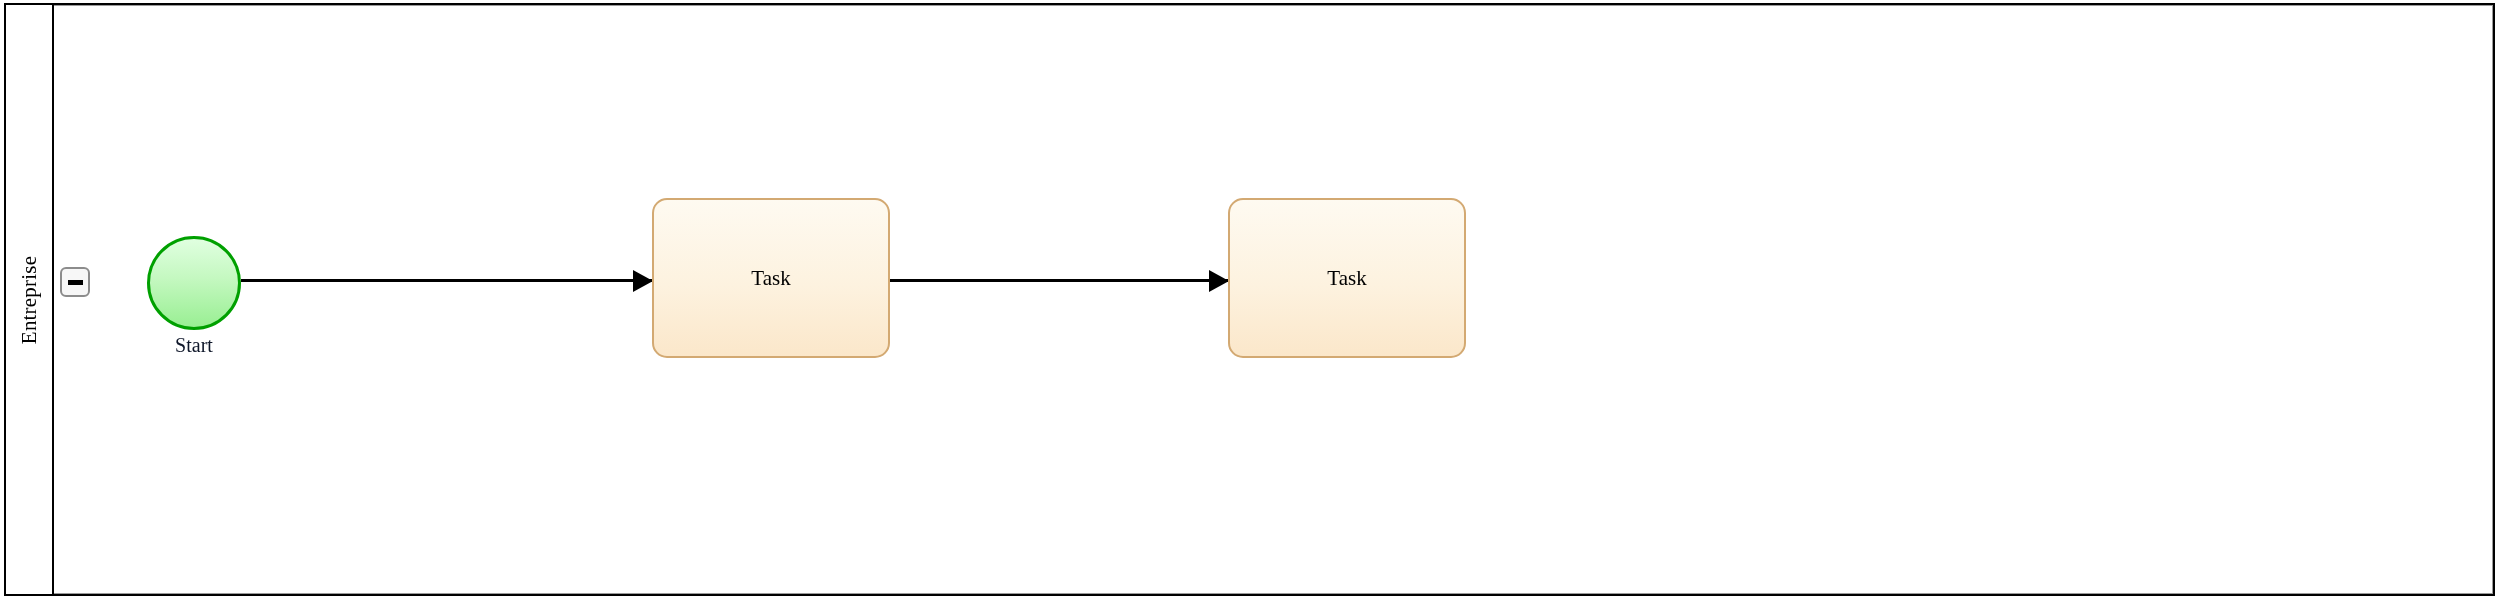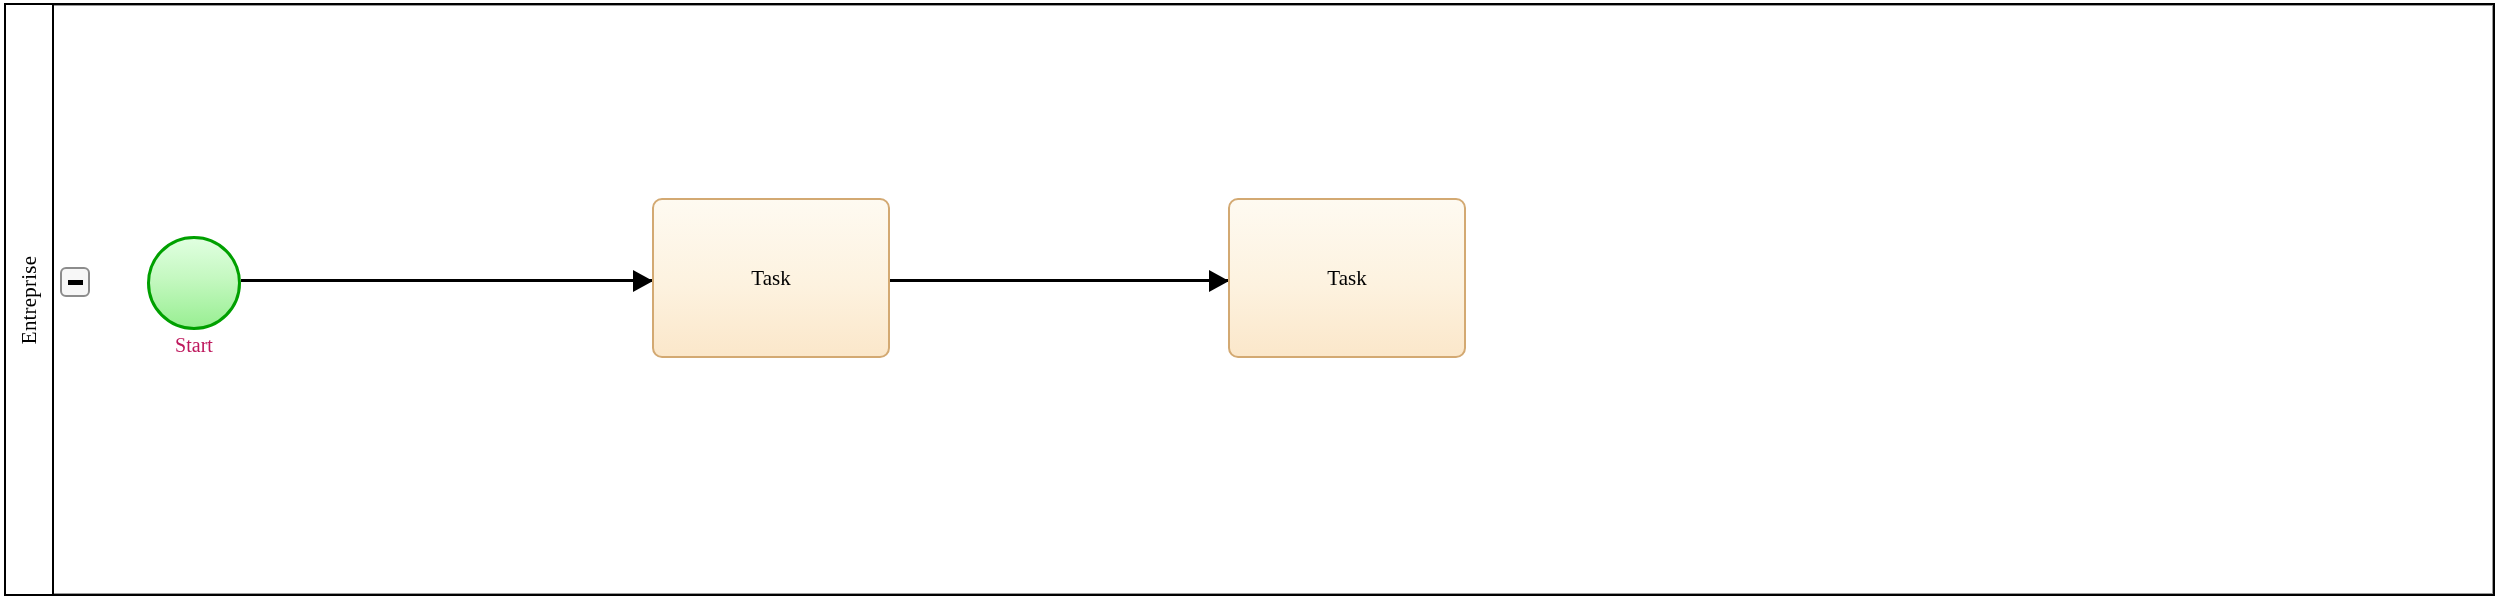--- a/index.html
+++ b/index.html
@@ -115,33 +115,33 @@
     background: linear-gradient(to bottom, #e0ffe0 0%, #c4f8c0 45%, #99ef93 100%);
   }
   .start-label {
     position: absolute;
     left: 147px;
     top: 334px;
     width: 94px;
     text-align: center;
     font-size: 20px;
     line-height: 1.1;
-    color: #be185d;
+    color: #0f172a;
     white-space: nowrap;
   }
 
   
   .task {
     position: absolute;
     top: 198px;
     width: 238px;
     height: 160px;
     box-sizing: border-box;
     border: 2px solid #d3a972;
-    border-radius: 10px;
+    border-radius: 15px;
     background: linear-gradient(to bottom, #fefaf1 0%, #fdf2df 55%, #fbe7ca 100%);
     display: flex;
     align-items: center;
     justify-content: center;
   }
   .task-label {
     font-size: 21px;
     line-height: 1;
     color: #000000;
     white-space: nowrap;

